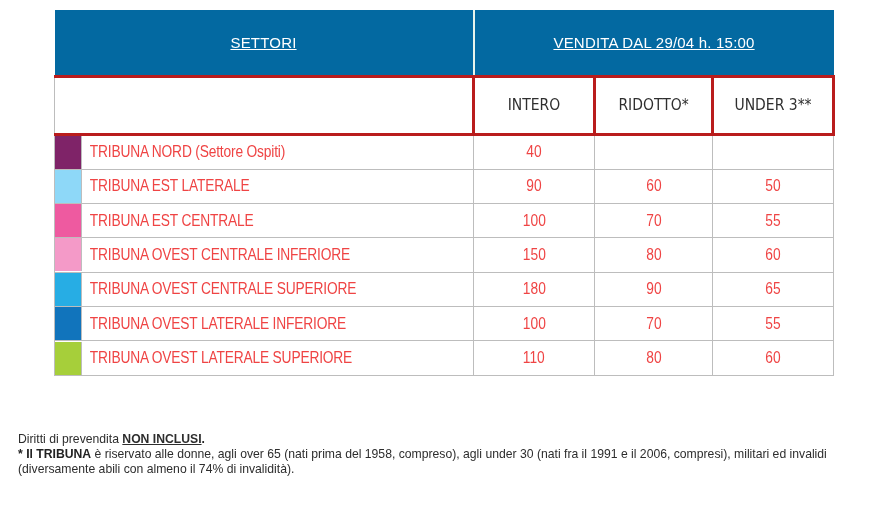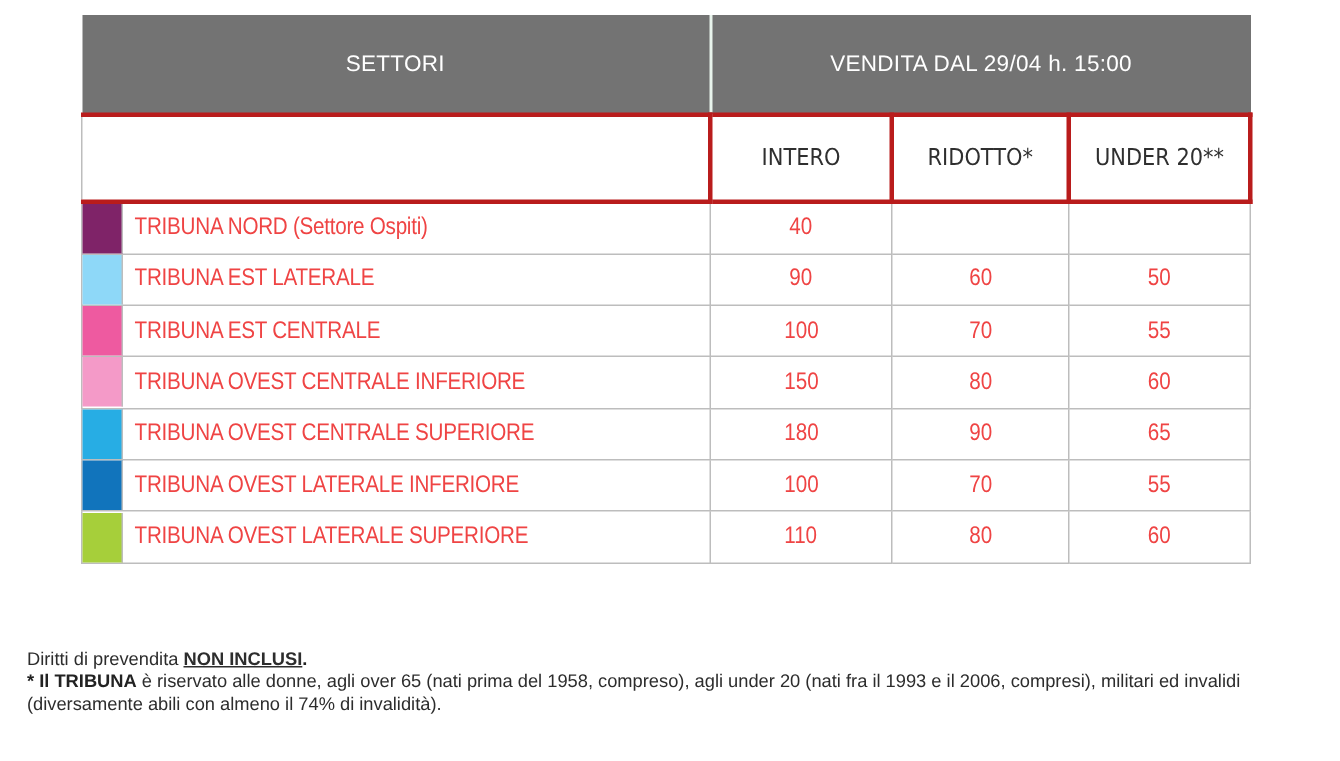--- a/index.html
+++ b/index.html
@@ -12,24 +12,25 @@
     table.prices {
       position: absolute; left: 54px; top: 10px;
       width: 779px; border-collapse: collapse; table-layout: fixed;
     }
     table.prices col.c-sector { width: 419px; }
     table.prices col.c-intero { width: 121px; }
     table.prices col.c-ridotto { width: 118px; }
     table.prices col.c-under { width: 121px; }
 
     .hdr-row td {
-      background: #737373; color: #ffffff;
+      background: #0369a1; color: #ffffff;
       height: 66px; text-align: center; vertical-align: middle;
       font-size: 15px; letter-spacing: 0.2px;
       border-bottom: 2px solid #c8c8c8;
+      text-decoration: underline;
     }
     .hdr-row td.hdr-sector { border-right: 2px solid #e8f4ec; }
     .sub-row td {
       height: 58px; text-align: center; vertical-align: middle;
       font-size: 15.5px; color: #2f2f2f;
       border: 3px solid #b91c1c;
       font-family: "DejaVu Sans Condensed", "Liberation Sans Narrow", "Liberation Sans", sans-serif;
       font-stretch: condensed;
     }
     .sub-row td.sub-empty { border-left: 1px solid #bdbdbd; }
@@ -68,21 +69,21 @@
     </colgroup>
     <tbody>
       <tr class="hdr-row">
         <td class="hdr-sector">SETTORI</td>
         <td colspan="3">VENDITA DAL 29/04 h. 15:00</td>
       </tr>
       <tr class="sub-row">
         <td class="sub-empty"></td>
         <td>INTERO</td>
         <td>RIDOTTO*</td>
-        <td>UNDER 20**</td>
+        <td>UNDER 3**</td>
       </tr>
       <tr class="data-row" data-row="0">
         <td class="sector-cell">
             <div class="sector-inner">
               <span class="swatch" style="background: rgb(127, 35, 104);"></span>
               <span class="sector-name">TRIBUNA NORD (Settore Ospiti)</span>
             </div>
           </td>
         <td class="num"><span>40</span></td>
         <td class="num"><span></span></td>
@@ -152,15 +153,15 @@
           </td>
         <td class="num"><span>110</span></td>
         <td class="num"><span>80</span></td>
         <td class="num"><span>60</span></td>
       </tr>
     </tbody>
   </table>
 
   <div class="notes">
     <div><span>Diritti di prevendita </span><span class="u">NON INCLUSI</span><b>.</b></div>
-    <div><b>* Il TRIBUNA</b><span> è riservato alle donne, agli over 65 (nati prima del 1958, compreso), agli under 20 (nati fra il 1993 e il 2006, compresi), militari ed invalidi (diversamente abili con almeno il 74% di invalidità).</span></div>
+    <div><b>* Il TRIBUNA</b><span> è riservato alle donne, agli over 65 (nati prima del 1958, compreso), agli under 30 (nati fra il 1991 e il 2006, compresi), militari ed invalidi (diversamente abili con almeno il 74% di invalidità).</span></div>
   </div>
 </div>
 
 </body></html>

